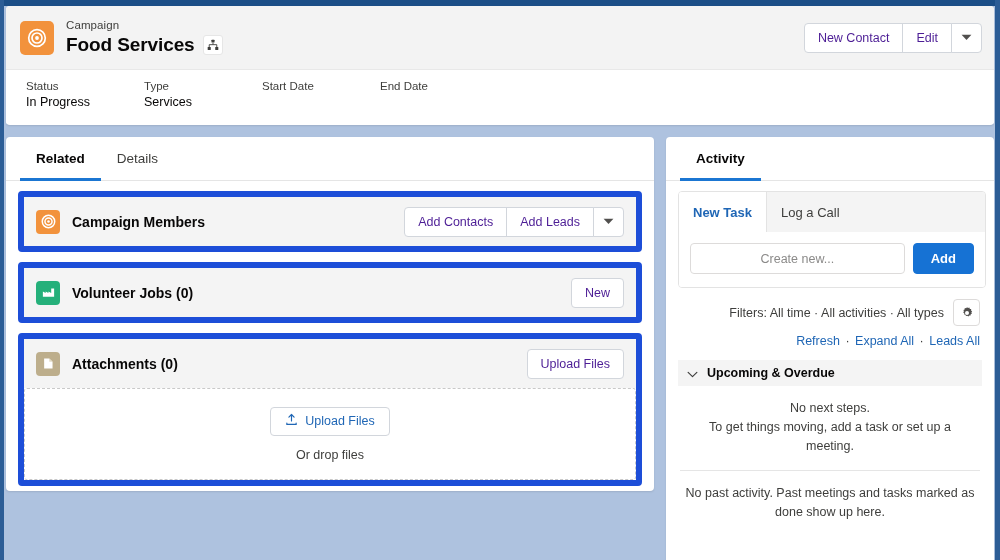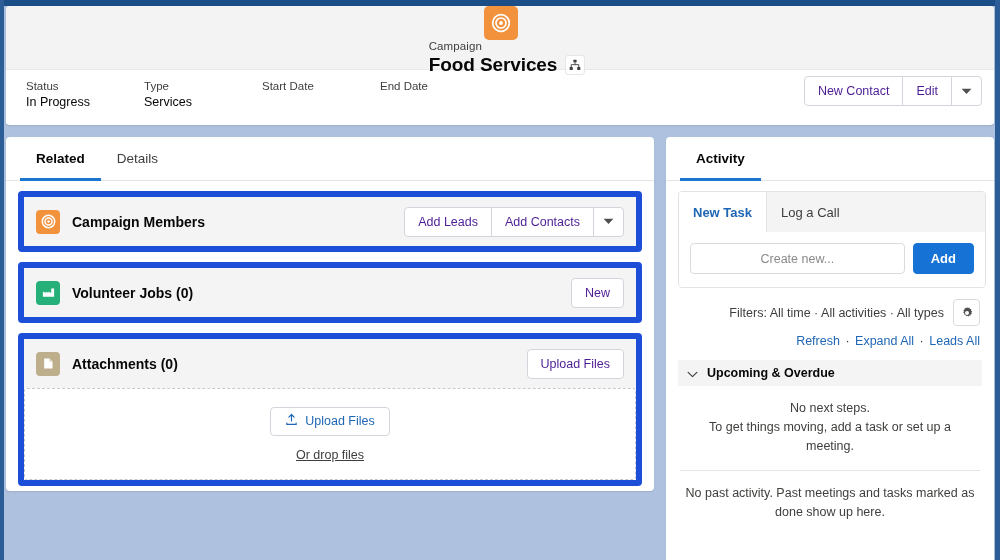--- a/index.html
+++ b/index.html
@@ -44,21 +44,20 @@
     box-shadow: 0 1px 2px rgba(0,0,0,.10);
     overflow: hidden;
   }
   .header-top {
     height: 64px;
     background: #f3f3f3;
     display: flex;
     align-items: center;
     padding: 0 12px 0 14px;
     border-bottom: 1px solid #e8e8e8;
-    flex-direction: column;
   }
   .campaign-icon {
     width: 34px; height: 34px;
     border-radius: 5px;
     background: #f2923c;
     display: flex; align-items: center; justify-content: center;
     flex: 0 0 auto;
   }
   .hdr-text { margin-left: 12px; line-height: 1.15; }
   .hdr-eyebrow {
@@ -200,21 +199,20 @@
     height: 29px;
     padding: 0 14px;
     display: flex; align-items: center; gap: 7px;
     cursor: pointer;
     font-family: "Liberation Sans", sans-serif;
   }
   .drop-text {
     margin-top: 12px;
     font-size: 12.5px;
     color: #3e3e3c;
-    text-decoration: underline;
   }
 
   
   .right-card {
     position: absolute;
     top: 137px; left: 666px;
     width: 328px;
     height: 497px;
     background: #fff;
     border-radius: 4px;
@@ -417,22 +415,22 @@
       <div class="rel-head">
         <div class="rel-icon" style="background:#f2923c">
           <svg width="15" height="15" viewBox="0 0 20 20" aria-hidden="true">
             <circle cx="10" cy="10" r="8.3" fill="none" stroke="#ffffff" stroke-width="2"></circle>
             <circle cx="10" cy="10" r="4.7" fill="none" stroke="#ffffff" stroke-width="2"></circle>
             <circle cx="10" cy="10" r="1.7" fill="#ffffff"></circle>
           </svg>
         </div>
         <div class="rel-title">Campaign Members</div>
         <div class="rel-actions btn-group">
+          <button class="btn">Add Contacts</button>
           <button class="btn">Add Leads</button>
-          <button class="btn">Add Contacts</button>
           <button class="btn btn-caret">
             <svg width="11" height="7" viewBox="0 0 11 7" aria-hidden="true">
               <path d="M0.6 0.8 L5.5 6 L10.4 0.8 Z" fill="#514f4d"></path>
             </svg>
           </button>
         </div>
       </div>
     </div>
 
     <div class="rel-card">

